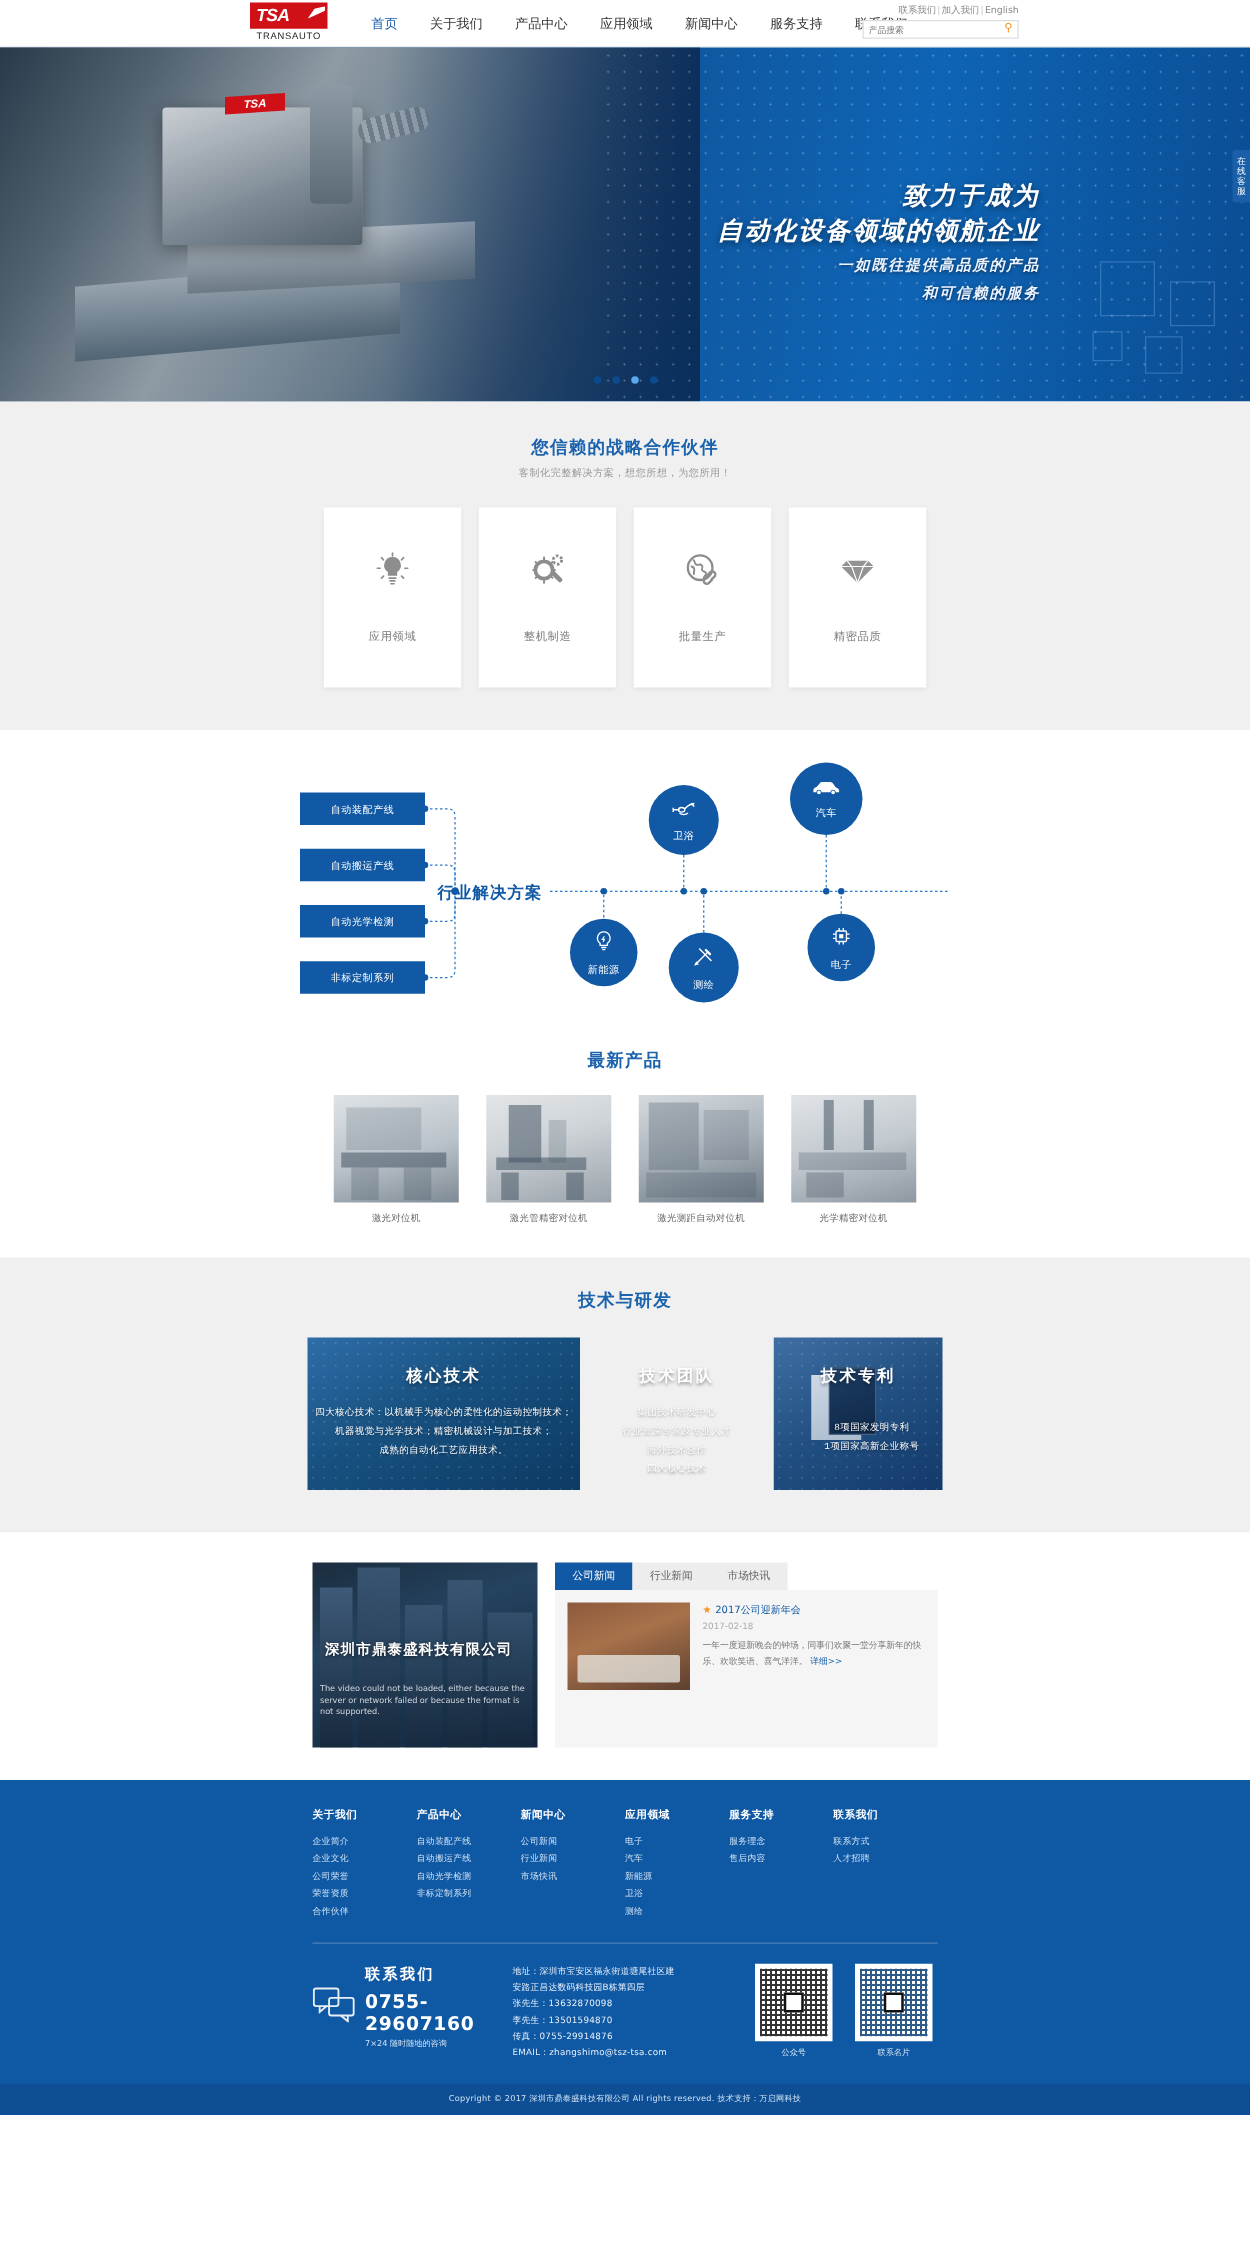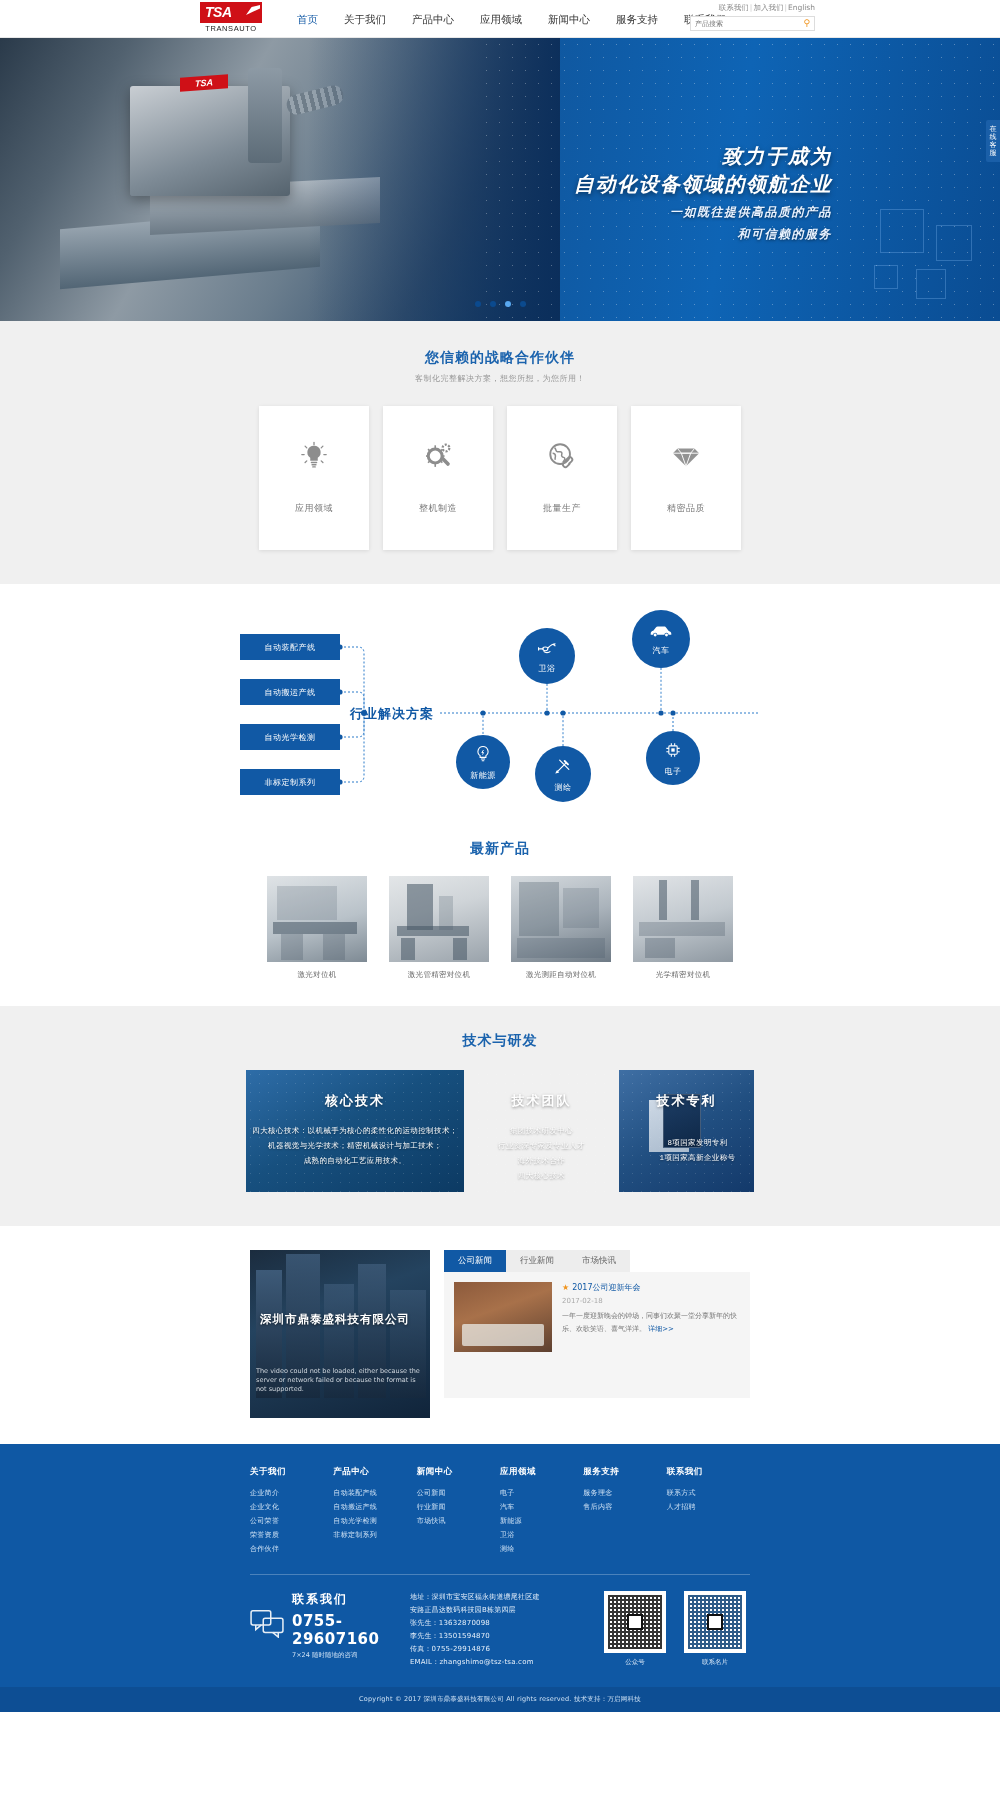--- a/index.html
+++ b/index.html
@@ -147,21 +147,21 @@
   .tc-lines div { font-size:7.5px; line-height:15px; letter-spacing:.4px;
     text-shadow:0 1px 2px rgba(0,0,0,.4);font-family:Liberation Mono, monospace; }
   .cert { position:absolute; left:30px; top:30px; width:40px; height:52px;
     background:linear-gradient(160deg,#e9eef4,#c3cfdc); opacity:.85; }
   .cert2 { position:absolute; left:44px; top:24px; width:38px; height:54px;
     background:linear-gradient(160deg,#1d3e66,#0e2746); border:1px solid rgba(255,255,255,.2); }
 
   
   .news { background:#fff; padding:24px 0 26px; }
   .news-in { width:500px; margin:0 auto; display:flex; gap:14px; }
-  .video { width:180px; height:168px; position:relative; overflow:hidden;
+  .video { width:180px; height:148px; position:relative; overflow:hidden;
     background:linear-gradient(160deg,#1b2c3e 0%,#24435f 35%,#10243a 100%); }
   .v-bldg { position:absolute; background:linear-gradient(180deg,#3d5a78,#17293d); }
   .v-title { position:absolute; left:10px; top:62px; color:#fff; font-size:11.5px;
     font-weight:bold; letter-spacing:1px; text-shadow:0 1px 3px rgba(0,0,0,.6); }
   .v-err { position:absolute; left:6px; right:6px; bottom:24px; color:#cfd6dd;
     font-size:6.5px; line-height:9px; text-align:left; }
   .news-right { flex:1; }
   .tabs { display:flex; }
   .tab { padding:5px 14px; font-size:8.5px; background:#ededed; color:#666; cursor:pointer; }
   .tab.on { background:#1159a5; color:#fff; }

